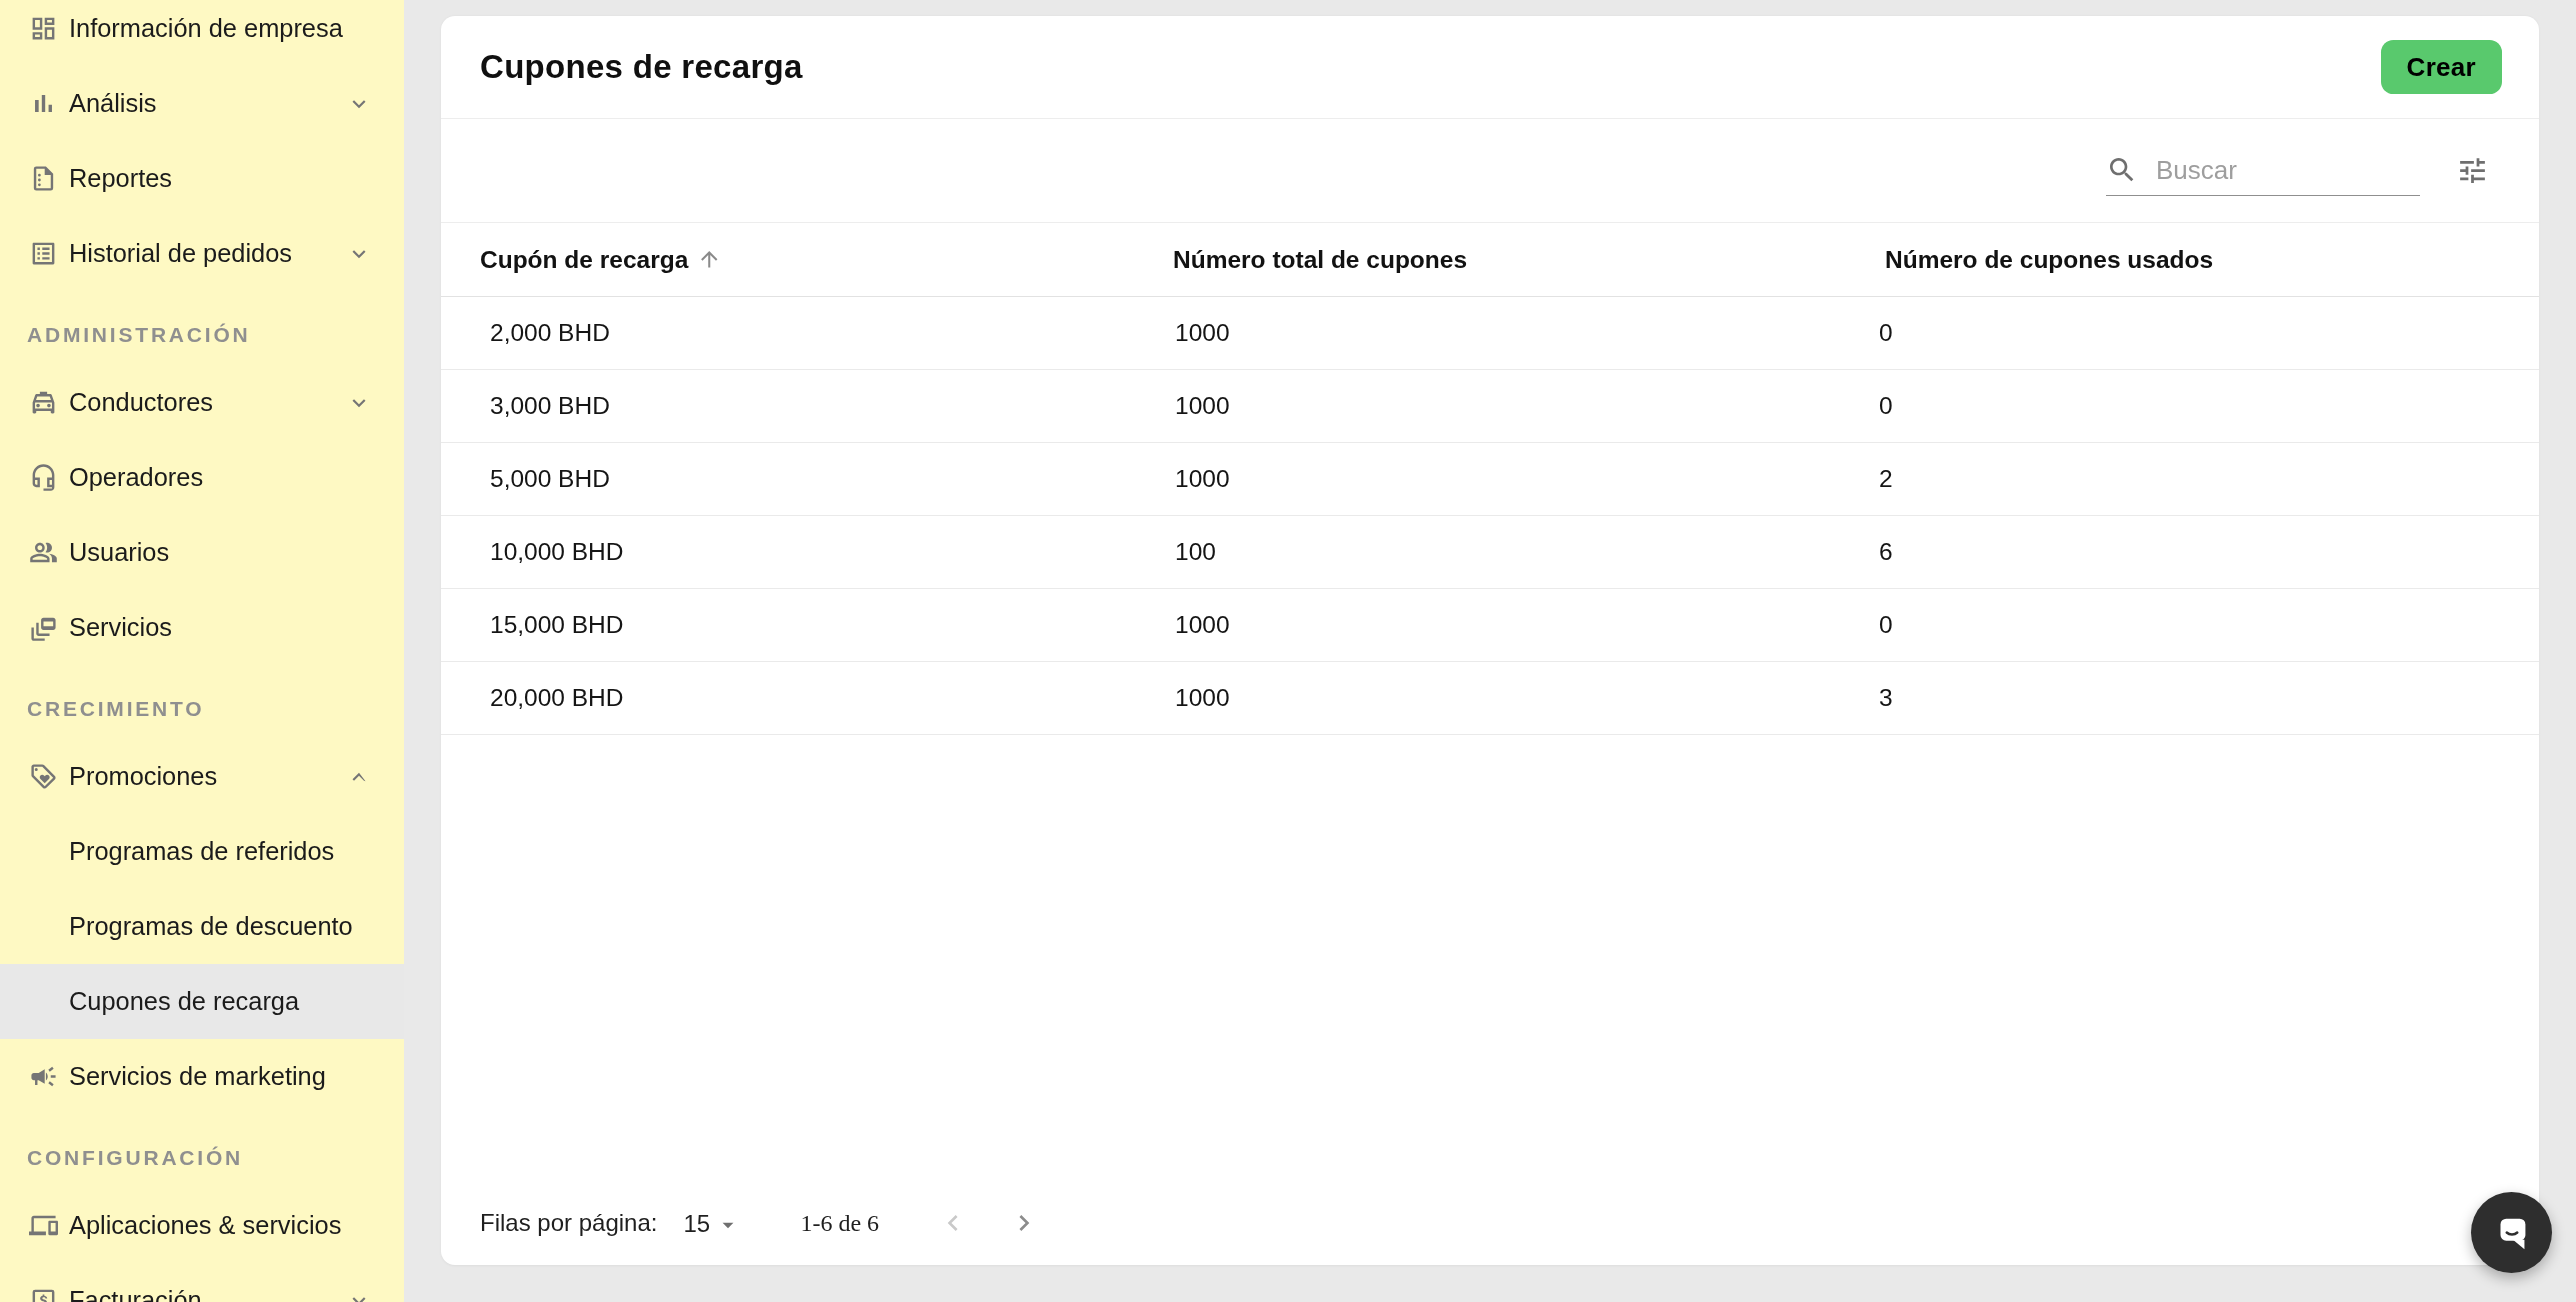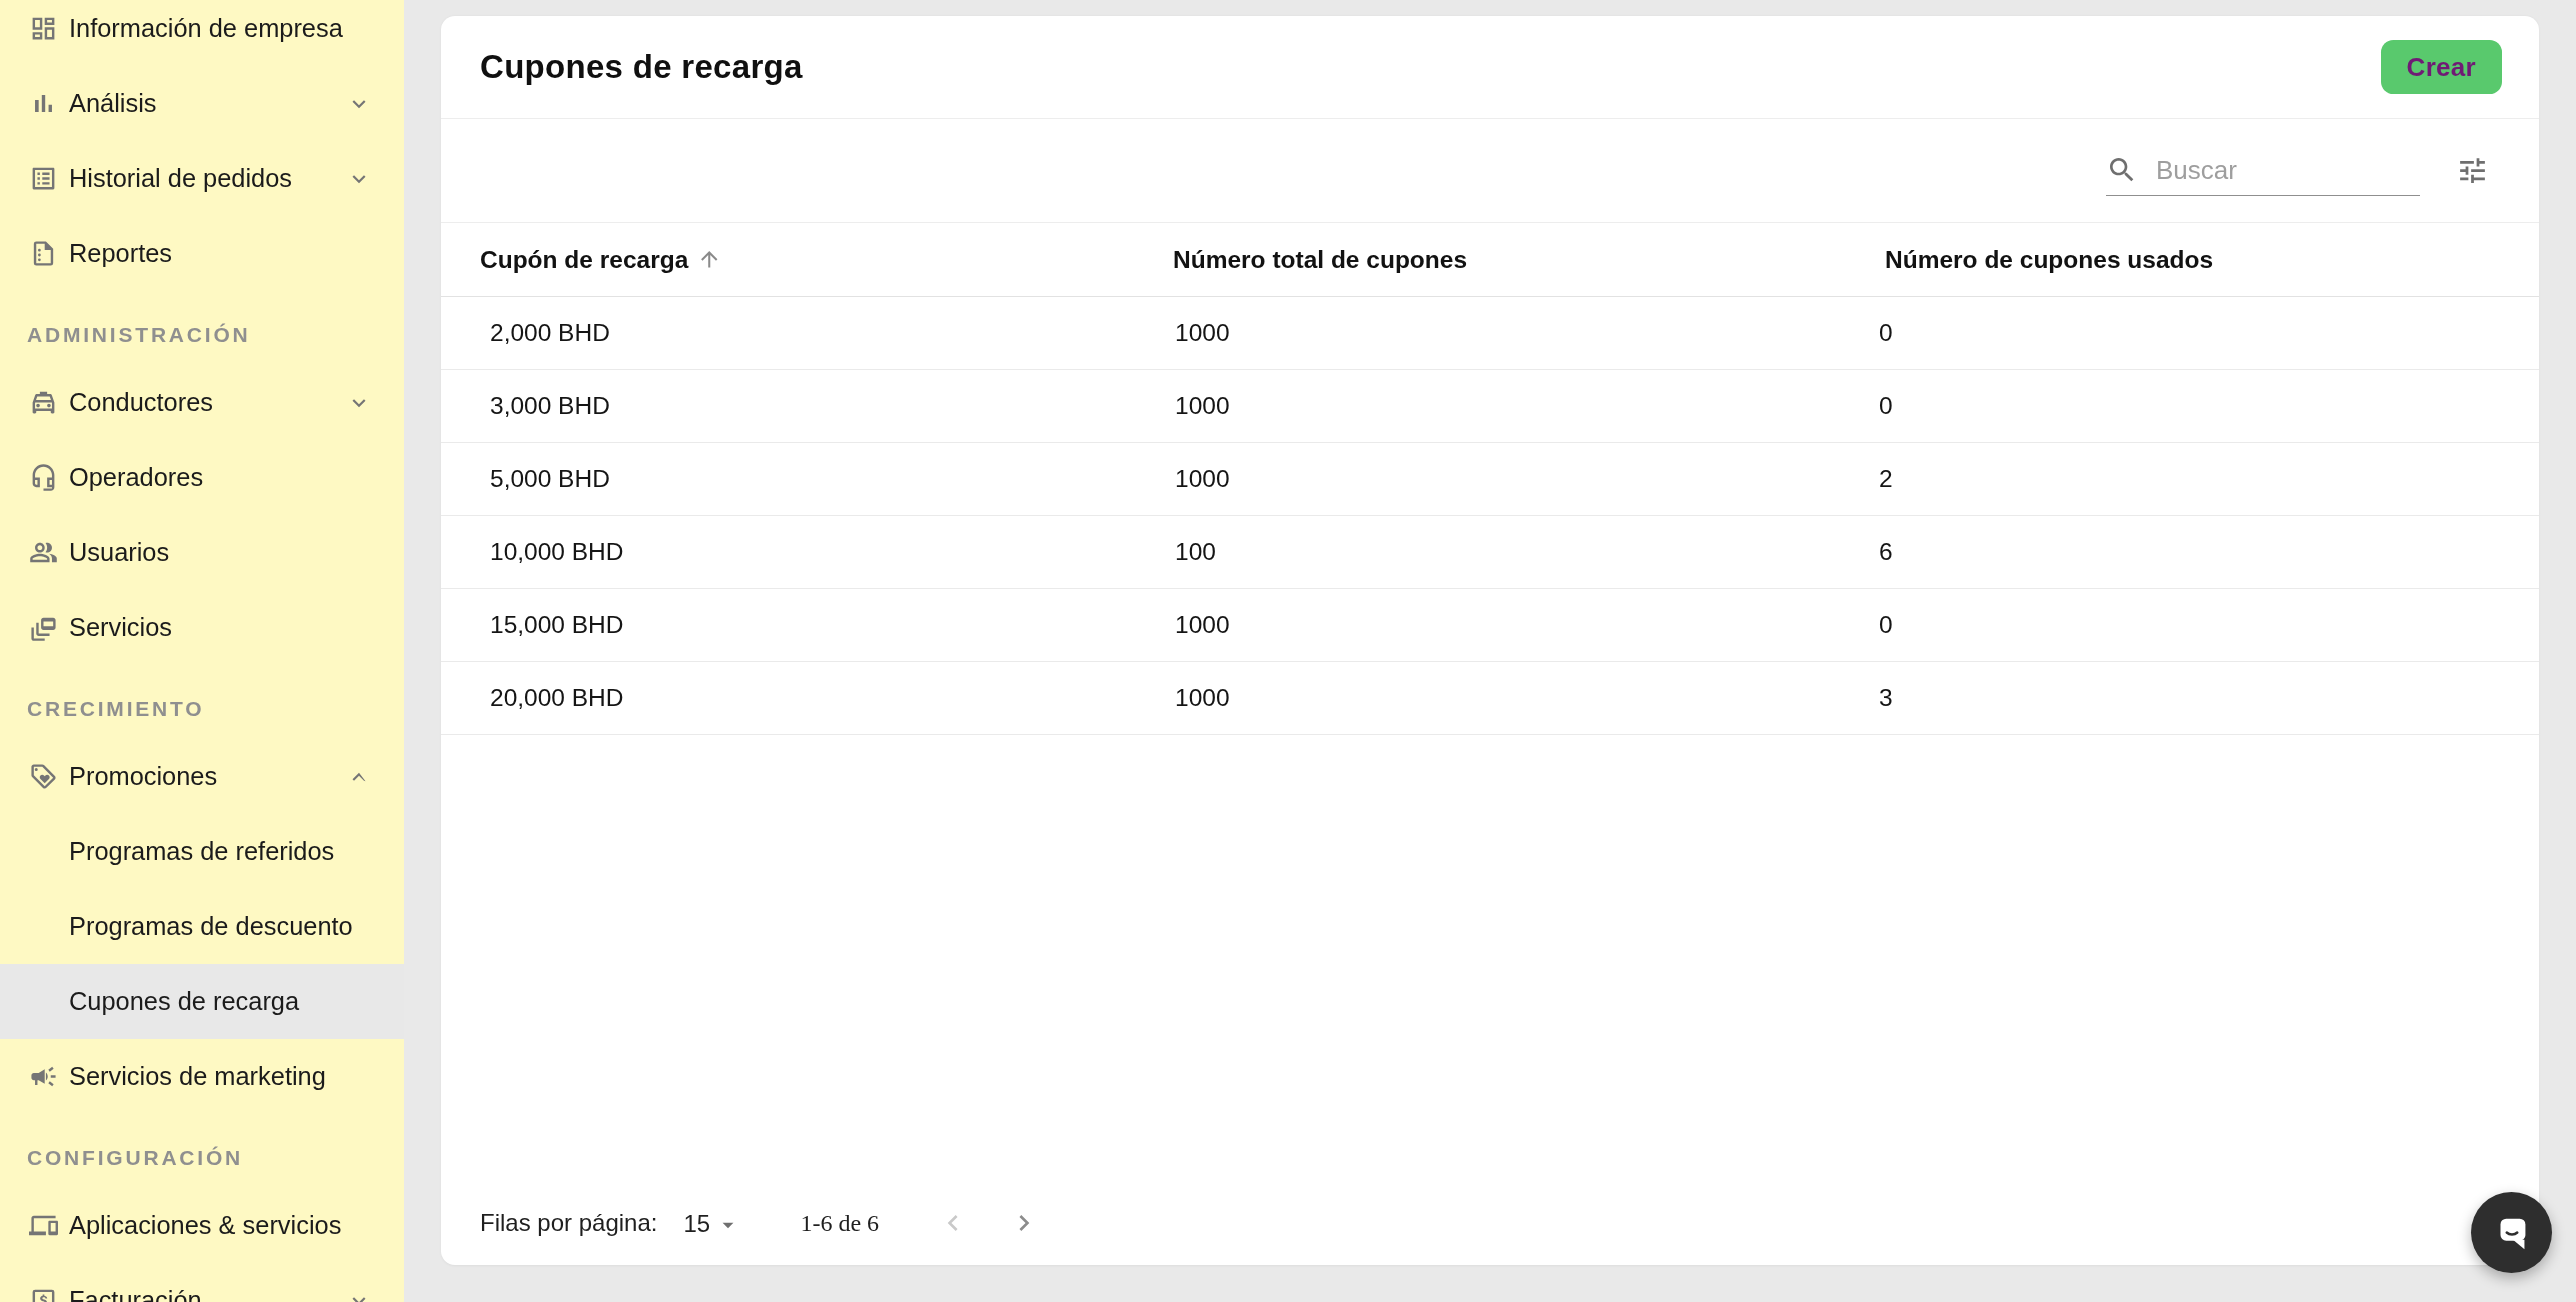--- a/index.html
+++ b/index.html
@@ -22,21 +22,21 @@
   .nav-item.sub{padding-left:69px;}
   .nav-item.selected{background:var(--selected-bg,#e8e8e8);}
 
   
   .card{position:absolute;left:441px;top:16px;width:2098px;height:1249px;background:#fff;
     border-radius:14px;display:flex;flex-direction:column;box-shadow:0 0.9px 2.6px rgba(0,0,0,.05);}
   .card-header{height:103px;flex:none;display:flex;align-items:center;justify-content:space-between;
     padding:0 37px 0 39px;border-bottom:0.9px solid #ededed;}
   .page-title{font-size:33px;font-weight:700;color:#101010;letter-spacing:0.3px;}
   .create-btn{min-width:114px;height:54px;padding:0 26px;border:none;border-radius:12.3px;
-    background:var(--accent,#59c96d);color:#701a75;font-size:26px;font-weight:700;cursor:pointer;
+    background:var(--accent,#59c96d);color:#000000;font-size:26px;font-weight:700;cursor:pointer;
     font-family:"Liberation Sans",sans-serif;letter-spacing:0.3px;}
 
   .toolbar{height:104px;flex:none;display:flex;align-items:center;justify-content:flex-end;
     padding:0 50px 0 39px;border-bottom:0.9px solid #ededed;}
   .search{width:314px;height:51px;display:flex;align-items:center;gap:16px;
     border-bottom:1.8px solid #8f8f8f;}
   .search .sico{color:#6f6f6f;display:flex;}
   .search .sico svg{width:32px;height:32px;}
   .search input{border:none;outline:none;flex:1;font-size:26px;color:#333;min-width:0;
     font-family:"Liberation Sans",sans-serif;background:transparent;}
@@ -93,37 +93,37 @@
         <span class="lbl">Análisis</span>
         <span class="chev">
           <svg viewBox="0 0 24 24" fill="currentColor">
             <path d="M16.59 8.59 12 13.17 7.41 8.59 6 10l6 6 6-6z"></path>
           </svg>
         </span>
       </div>
       <div class="nav-item">
         <span class="ico">
           <svg viewBox="0 0 24 24" fill="currentColor">
+            <path d="M14 2H6a2 2 0 0 0-2 2v16a2 2 0 0 0 2 2h12a2 2 0 0 0 2-2V8l-6-6zm4 18H6V4h7v5h5v11zM8.6 8.1a1.15 1.15 0 1 0 0 2.3 1.15 1.15 0 0 0 0-2.3zm0 4a1.15 1.15 0 1 0 0 2.3 1.15 1.15 0 0 0 0-2.3zm0 4a1.15 1.15 0 1 0 0 2.3 1.15 1.15 0 0 0 0-2.3z"></path>
+          </svg>
+        </span>
+        <span class="lbl">Reportes</span>
+      </div>
+      <div class="nav-item">
+        <span class="ico">
+          <svg viewBox="0 0 24 24" fill="currentColor">
             <path d="M11 7h6v2h-6zm0 4h6v2h-6zm0 4h6v2h-6zM7 7h2v2H7zm0 4h2v2H7zm0 4h2v2H7zM20.1 3H3.9c-.5 0-.9.4-.9.9v16.2c0 .4.4.9.9.9h16.2c.4 0 .9-.5.9-.9V3.9c0-.5-.5-.9-.9-.9zM19 19H5V5h14v14z"></path>
           </svg>
         </span>
         <span class="lbl">Historial de pedidos</span>
         <span class="chev">
           <svg viewBox="0 0 24 24" fill="currentColor">
             <path d="M16.59 8.59 12 13.17 7.41 8.59 6 10l6 6 6-6z"></path>
           </svg>
         </span>
-      </div>
-      <div class="nav-item">
-        <span class="ico">
-          <svg viewBox="0 0 24 24" fill="currentColor">
-            <path d="M14 2H6a2 2 0 0 0-2 2v16a2 2 0 0 0 2 2h12a2 2 0 0 0 2-2V8l-6-6zm4 18H6V4h7v5h5v11zM8.6 8.1a1.15 1.15 0 1 0 0 2.3 1.15 1.15 0 0 0 0-2.3zm0 4a1.15 1.15 0 1 0 0 2.3 1.15 1.15 0 0 0 0-2.3zm0 4a1.15 1.15 0 1 0 0 2.3 1.15 1.15 0 0 0 0-2.3z"></path>
-          </svg>
-        </span>
-        <span class="lbl">Reportes</span>
       </div>
       <div class="section-header">ADMINISTRACIÓN</div>
       <div class="nav-item">
         <span class="ico">
           <svg viewBox="0 0 24 24" fill="currentColor">
             <path d="M18.92 6.01C18.72 5.42 18.16 5 17.5 5H15V3H9v2H6.5c-.66 0-1.21.42-1.42 1.01L3 12v8c0 .55.45 1 1 1h1c.55 0 1-.45 1-1v-1h12v1c0 .55.45 1 1 1h1c.55 0 1-.45 1-1v-8l-2.08-5.99zM6.85 7h10.29l1.04 3H5.81l1.04-3zM19 17H5v-4.66l.12-.34h13.77l.11.34V17zM7.5 16c.83 0 1.5-.67 1.5-1.5S8.33 13 7.5 13 6 13.67 6 14.5 6.67 16 7.5 16zm9 0c.83 0 1.5-.67 1.5-1.5s-.67-1.5-1.5-1.5-1.5.67-1.5 1.5.67 1.5 1.5 1.5z"></path>
           </svg>
         </span>
         <span class="lbl">Conductores</span>
         <span class="chev">

